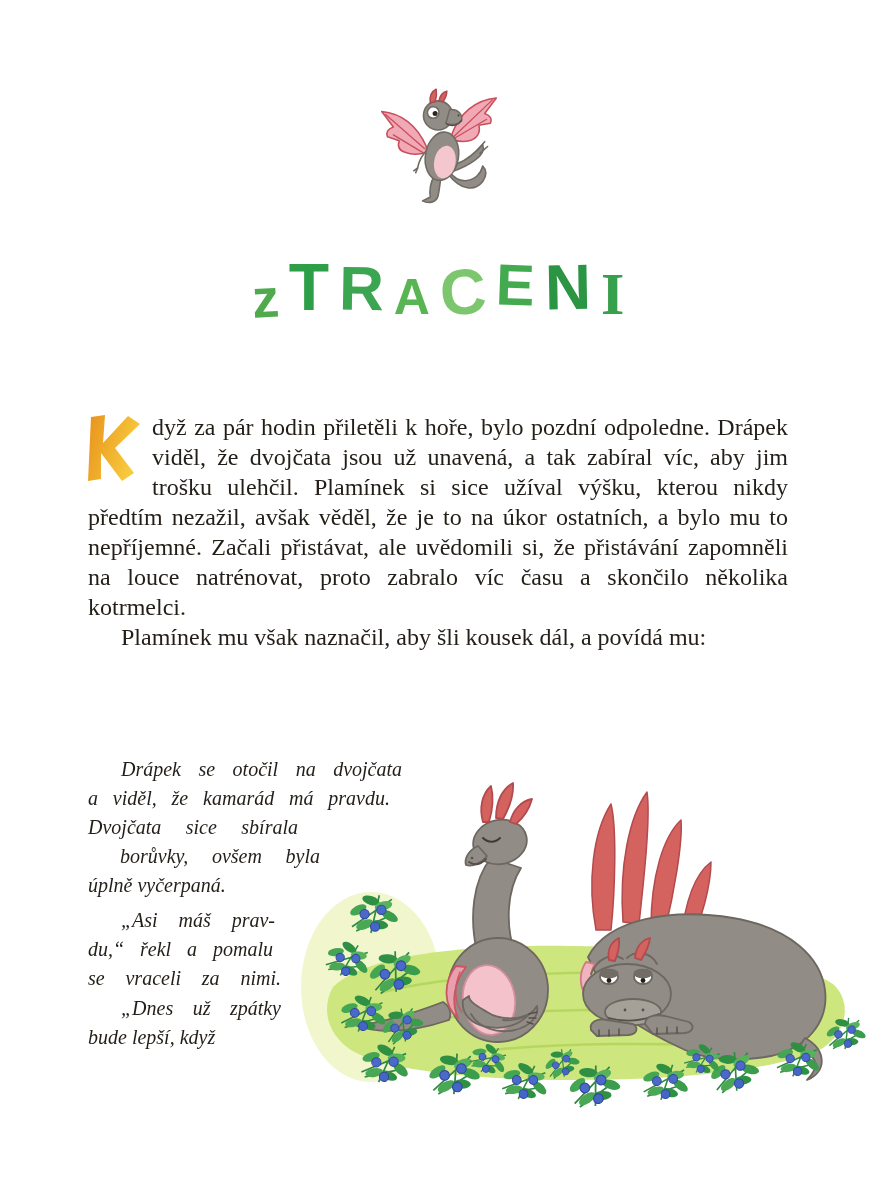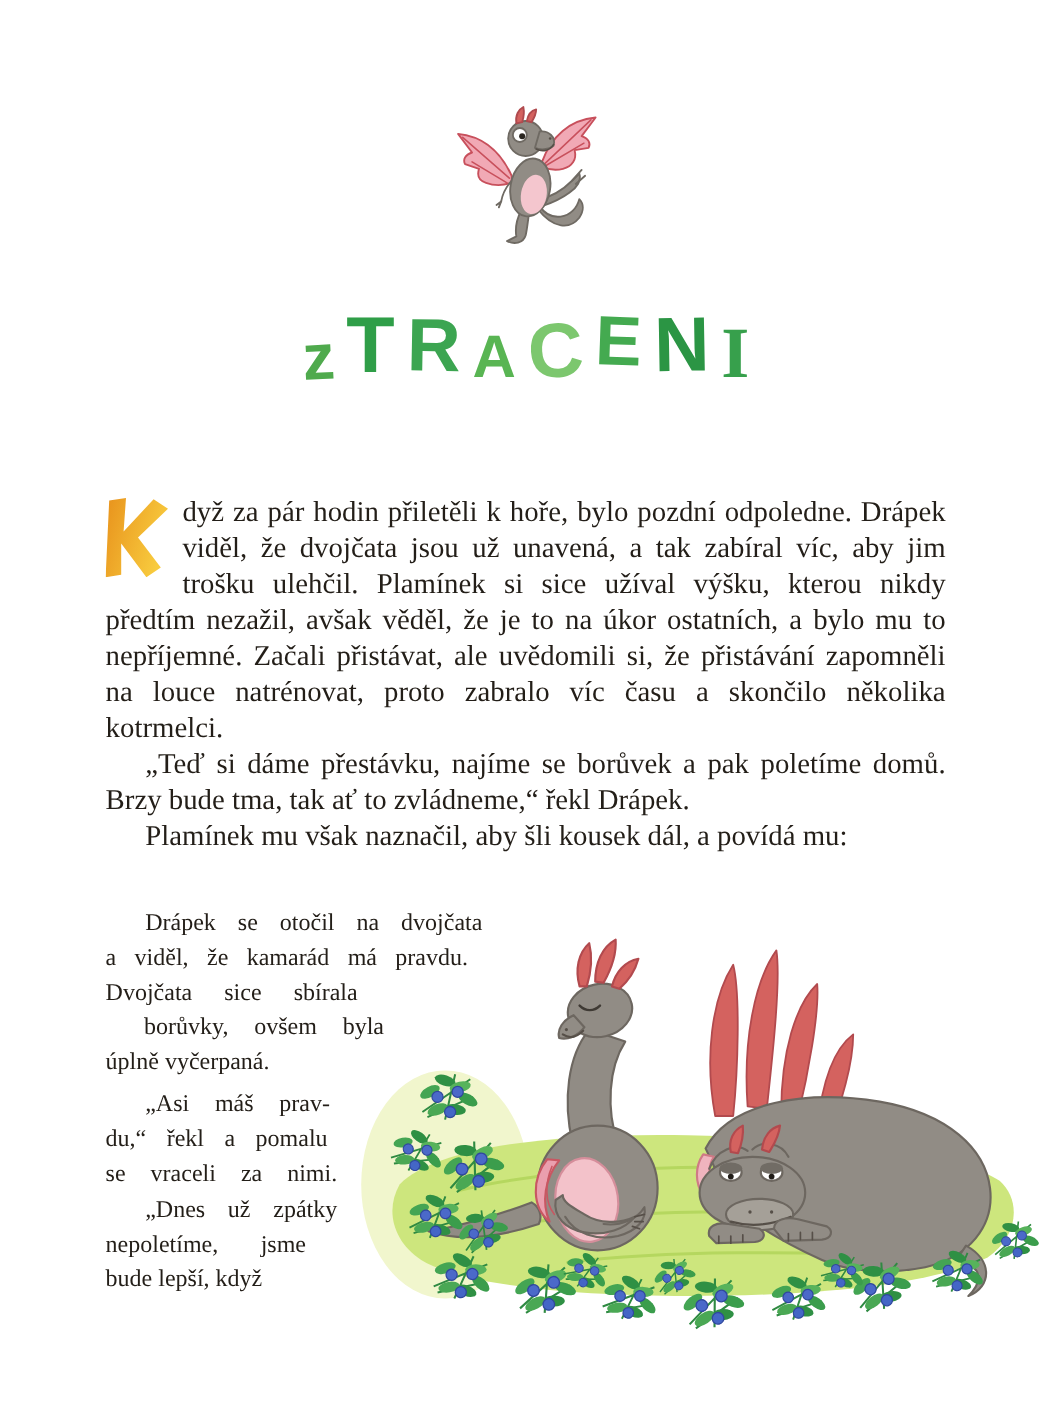--- a/index.html
+++ b/index.html
@@ -26,21 +26,21 @@
   
   .text-main{position:absolute;left:88px;top:412px;width:700px;
              font-size:24px;line-height:30px;text-align:justify;}
   .text-main p{margin:0;}
   .para{text-indent:33px;}
   .para-first{text-indent:0;}
   .dropcap{float:left;width:54px;height:66px;margin:3px 10px 1px 0;}
 
   
   .wrap-col{position:absolute;left:88px;top:755px;width:330px;
-            font-size:20px;line-height:29px;}
+            font-size:20px;line-height:29px;font-style:italic;}
   .wl{white-space:nowrap;}
   .j{text-align:justify;text-align-last:justify;white-space:normal;}
   .wl-0{width:281px;margin-left:33px;}
   .wl-1{width:302px;}
   .wl-2{width:210px;}
   .wl-3{width:200px;margin-left:32px;}
   .wl-5{width:154px;margin-left:33px;margin-top:6px;}
   .wl-6{width:185px;}
   .wl-7{width:193px;}
   .wl-8{width:160px;margin-left:33px;margin-top:1px;}
@@ -106,35 +106,33 @@
         <defs>
           <linearGradient id="kgrad" x1="0" y1="0" x2="1" y2="0.4">
             <stop offset="0" stop-color="#e8921c"></stop>
             <stop offset="1" stop-color="#f8cb3e"></stop>
           </linearGradient>
         </defs>
         <path d="M3,2 L17,0 L15,28 L40,1 L52,9 L27,33 L46,58 L34,66 L13,38 L13,64 L0,66 Z" fill="url(#kgrad)"></path>
       </svg>
       <span>dyž za pár hodin přiletěli k hoře, bylo pozdní odpoledne. Drápek viděl, že dvojčata jsou už unavená, a tak zabíral víc, aby jim trošku ulehčil. Plamínek si sice užíval výšku, kterou nikdy předtím nezažil, avšak věděl, že je to na úkor ostatních, a bylo mu to nepříjemné. Začali přistávat, ale uvědomili si, že přistávání zapomněli na louce natrénovat, proto zabralo víc času a skončilo několika kotrmelci.</span>
     </p>
-    <p class="para">„Teď si dáme přestávku, najíme se borůvek a pak poletíme domů. Brzy bude tma, tak ať to zvládneme,“ řekl Drápek.</p>
     <p class="para">Plamínek mu však naznačil, aby šli kousek dál, a povídá mu:</p>
   </div>
 
   <div class="wrap-col">
     <div class="wl wl-0 j">Drápek se otočil na dvojčata</div>
     <div class="wl wl-1 j">a viděl, že kamarád má pravdu.</div>
     <div class="wl wl-2 j">Dvojčata sice sbírala</div>
     <div class="wl wl-3 j">borůvky, ovšem byla</div>
     <div class="wl wl-4">úplně vyčerpaná.</div>
     <div class="wl wl-5 j">„Asi máš prav-</div>
     <div class="wl wl-6 j">du,“ řekl a pomalu</div>
     <div class="wl wl-7 j">se vraceli za nimi.</div>
     <div class="wl wl-8 j">„Dnes už zpátky</div>
-    <div class="wl wl-9 j">nepoletíme, jsme</div>
     <div class="wl wl-11">bude lepší, když</div>
   </div>
 
   <svg class="bottom-illo" viewBox="0 0 578 360">
     <defs>
       <g id="bush">
         <path d="M-20,14 L18,-12 M-16,18 L20,2 M-2,20 L6,-16" stroke="#2f8a42" stroke-width="1.6" fill="none"></path>
         <ellipse cx="-14" cy="-2" rx="8.5" ry="4.2" fill="#44a553" transform="rotate(-28 -14 -2)"></ellipse>
         <ellipse cx="-2" cy="-11" rx="8.5" ry="4.2" fill="#2f9044" transform="rotate(18 -2 -11)"></ellipse>
         <ellipse cx="10" cy="-6" rx="8.5" ry="4.2" fill="#57b35b" transform="rotate(-12 10 -6)"></ellipse>

